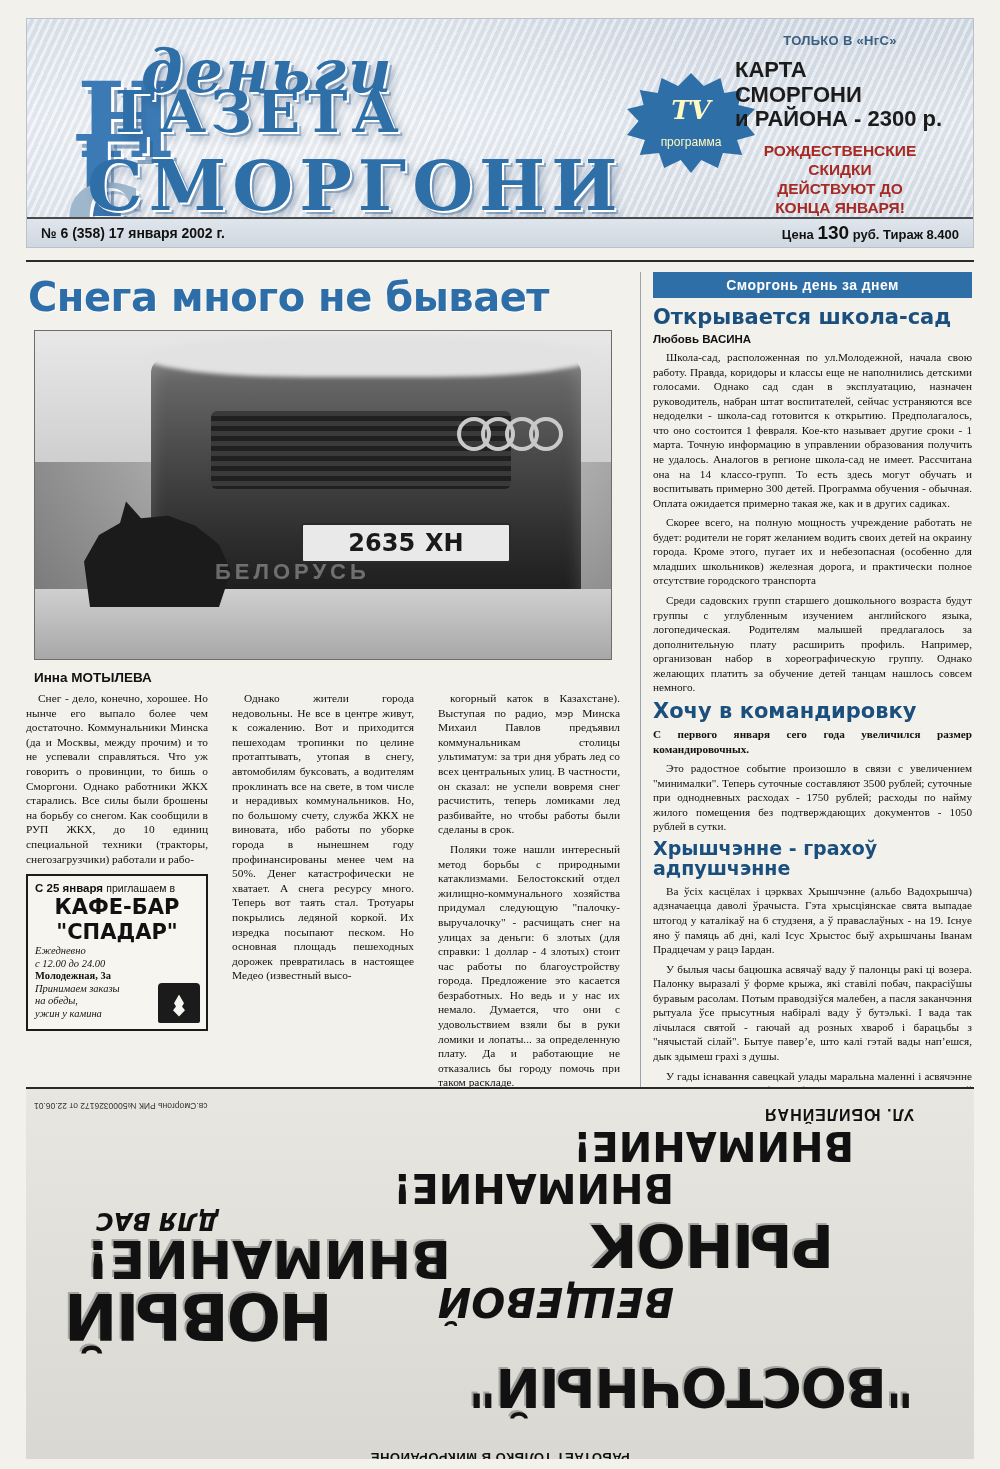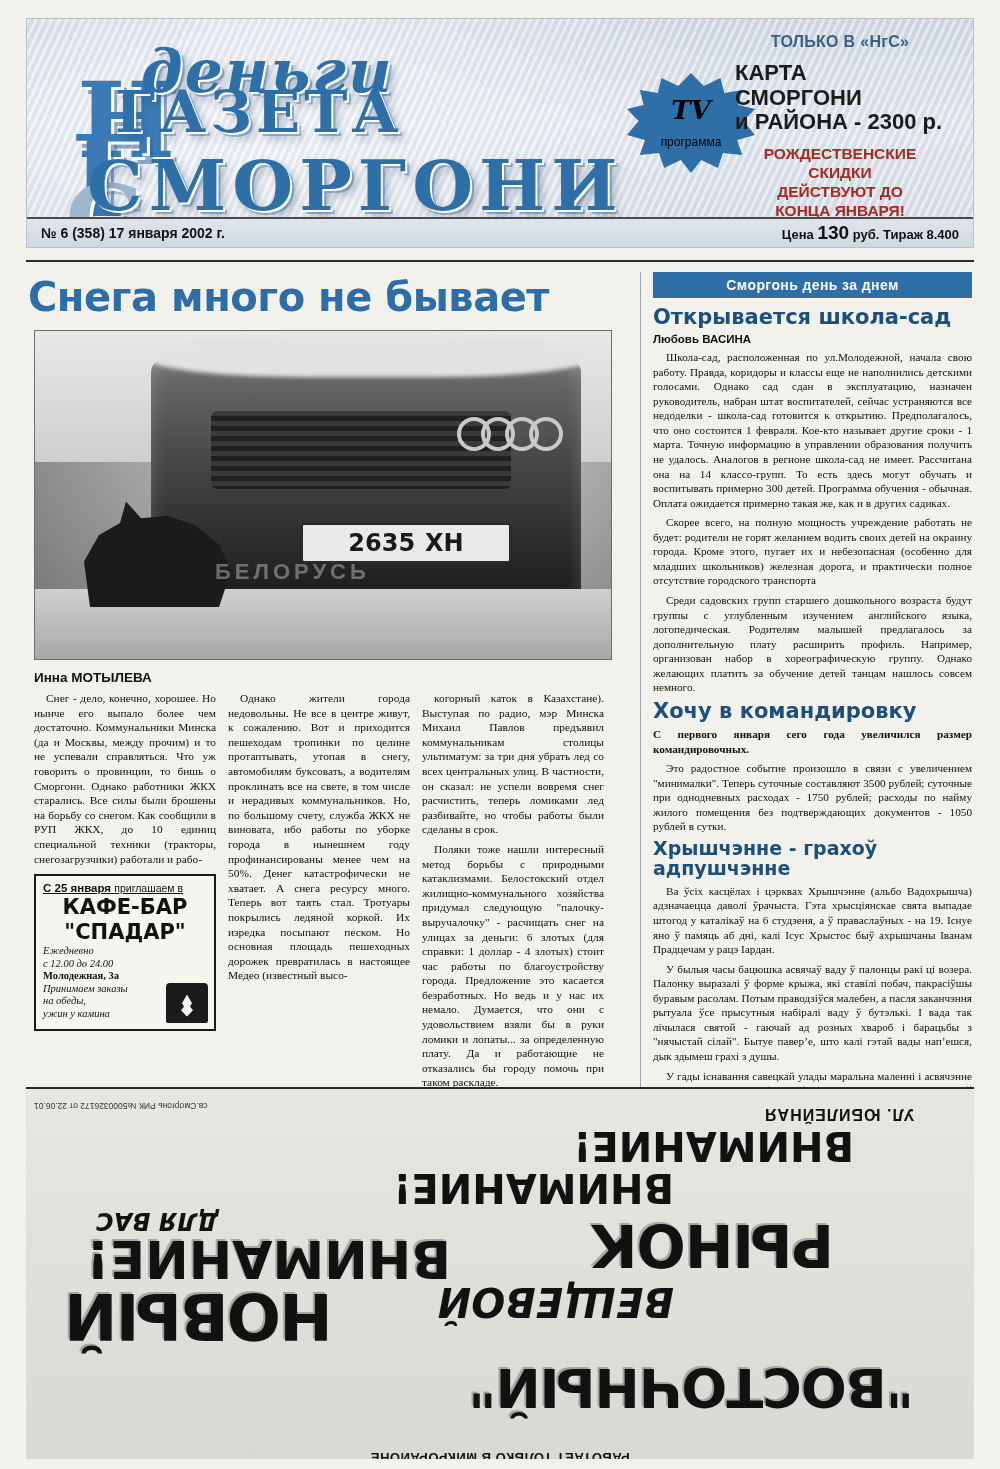--- a/index.html
+++ b/index.html
@@ -64,38 +64,38 @@
     text-shadow: 3px 3px 0 #fff, 6px 7px 0 rgba(45,95,145,.5);
   }
   .logo-bigS {
     position:absolute; left: 16px; top: 122px;
     font-family:"DejaVu Serif", serif; font-weight:700; font-size: 98px; color:#9fb7cc;
     text-shadow: 3px 3px 0 #fff, 5px 6px 0 rgba(70,110,150,.35);
   }
   .tv-burst {
     position: absolute; left: 600px; top: 54px; width: 128px; height: 100px;
     background: #2f6fa8;
-    color: #000000;
+    color: #fef9c3;
     clip-path: polygon(50% 0%, 60% 13%, 73% 5%, 76% 20%, 90% 17%, 87% 32%, 100% 36%,
                        91% 48%, 100% 62%, 86% 67%, 90% 82%, 75% 80%, 71% 95%,
                        58% 87%, 50% 100%, 42% 87%, 29% 95%, 25% 80%, 10% 82%,
                        14% 67%, 0% 62%, 9% 48%, 0% 36%, 13% 32%, 10% 17%, 24% 20%,
                        27% 5%, 40% 13%);
     display: flex; flex-direction: column; align-items: center; justify-content: center;
     text-align: center;
   }
   .tv-burst .tv { font-family:"DejaVu Serif", serif; font-style: italic; font-weight:700; font-size: 26px; line-height: 1;}
   .tv-burst .pr { font-family:"Liberation Sans", sans-serif; font-size: 12px; margin-top:12px;}
 
   .mast-right {
     position: absolute; right: 14px; top: 14px; width: 238px;
     text-align: center;
     font-family: "Liberation Sans", sans-serif;
   }
-  .mr-only { font-size: 16px; font-weight: 700; color: #3a5f80; letter-spacing:.3px;}
+  .mr-only { font-size: 13px; font-weight: 700; color: #3a5f80; letter-spacing:.3px;}
   .mr-big { font-size: 22px; font-weight: 700; color: #1b1b1b; line-height:1.12; margin-top: 10px; text-align:left; padding-left: 14px;}
   .mr-red { font-size: 15.5px; font-weight: 700; color: #a62a23; line-height: 1.22; margin-top: 10px;}
   .mr-addr { font-size: 11.5px; color:#222; margin-top: 14px; }
 
   .mast-bottom {
     position: absolute; left: 0; right: 0; bottom: 0;
     height: 30px; border-top: 2px solid #4a4a4a;
     display:flex; align-items:center; justify-content: space-between;
     padding: 0 14px;
     font-family:"Liberation Sans", sans-serif;
@@ -157,35 +157,35 @@
   .ph-dog {
     position:absolute; left: 46px; bottom: 52px; width: 150px; height: 120px;
     background:#1b1b1b;
     clip-path: polygon(6% 100%, 2% 62%, 12% 40%, 26% 30%, 30% 12%, 40% 26%, 58% 24%, 76% 32%, 92% 48%, 100% 70%, 92% 100%);
   }
   .ph-ground { position:absolute; left:0; right:0; bottom:0; height: 70px; background: linear-gradient(180deg,#cfcfcf,#a8a8a8); }
   .ph-wm { position:absolute; left: 180px; bottom: 74px; font-family:"Liberation Sans",sans-serif; font-size: 22px; font-weight:700; color: rgba(255,255,255,.35); letter-spacing: 4px;}
 
   .byline { font-family:"Liberation Sans", sans-serif; font-weight:700; font-size: 13.5px; margin: 4px 0 6px 8px; }
 
-  .textcols { display:flex; gap: 12px; margin-left: 8px;}
+  .textcols { display:flex; gap: 24px; }
   .tcol { width: 182px; }
   .tcol p {
     margin: 0 0 5px 0;
     font-size: 11.4px; line-height: 1.28;
     text-align: justify;
     text-indent: 12px;
   }
 
   
   .ad-box {
     width: 182px; border: 2px solid #1b1b1b; margin-top: 8px; padding: 6px 7px 8px 7px;
     background: #f6f5f0; position: relative;
   }
-  .ad-l1 { font-family:"Liberation Sans",sans-serif; font-size: 11.5px; font-weight:700;text-decoration:underline; }
+  .ad-l1 { font-family:"Liberation Sans",sans-serif; font-size: 11.5px; font-weight:700; }
   .ad-l1 .inv { font-weight:400; font-size: 10.5px;}
   .ad-title {
     font-family:"DejaVu Sans", sans-serif; font-weight:700; font-size: 21px; line-height:1.02;
     text-align:center; margin: 3px 0 2px 0;
   }
   .ad-sub { font-size: 10.5px; font-style: italic; line-height:1.2; }
   .ad-sub b { font-style: normal; }
   .ad-fire {
     position:absolute; right: 6px; bottom: 6px; width: 42px; height: 40px;
     border: 2px solid #1b1b1b; border-radius: 4px 4px 2px 2px;

